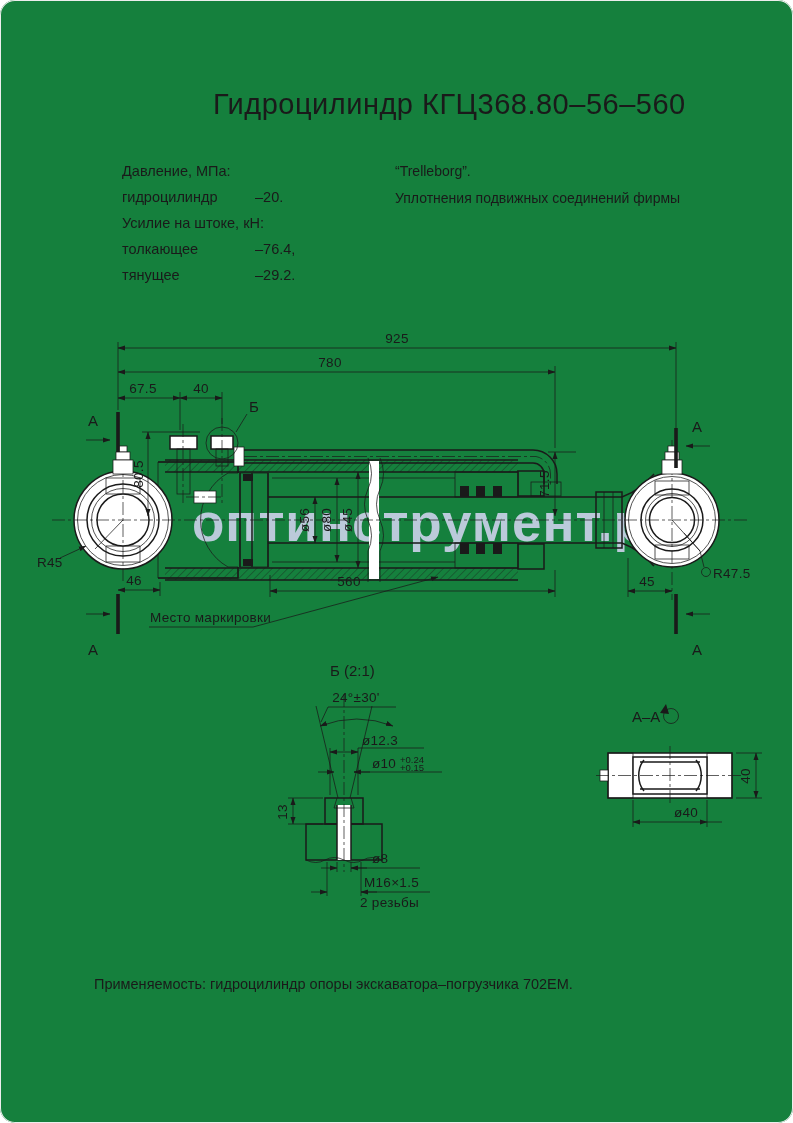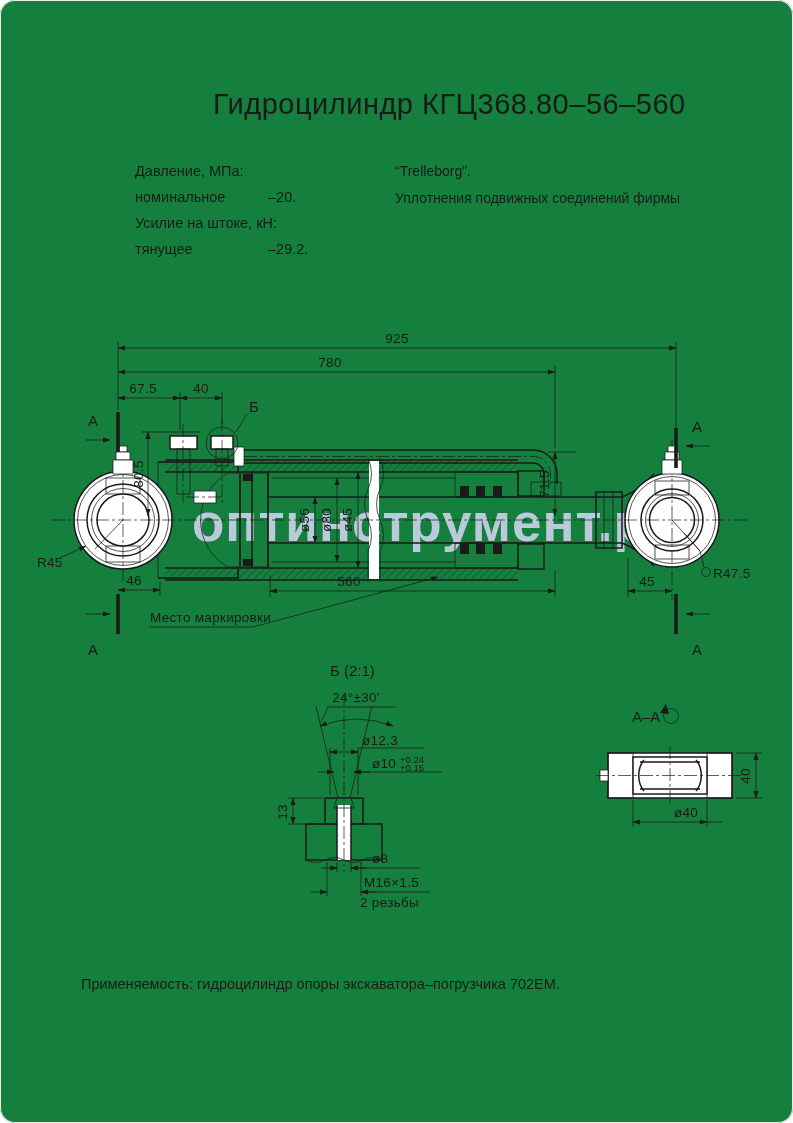--- a/index.html
+++ b/index.html
@@ -1,23 +1,23 @@
 <!DOCTYPE html>
 <html><head>
 <meta charset="utf-8">
 <style>
   html,body{margin:0;padding:0;background:#fff;}
   .page{position:relative;width:793px;height:1123px;background:#15803d;overflow:hidden;
         font-family:"Liberation Sans",sans-serif;color:#1a1a1a;box-shadow:inset 0 0 0 1px #ededed;border-radius:15px;}
   .title{position:absolute;left:213px;top:88px;font-size:29px;letter-spacing:.5px;white-space:nowrap;font-weight:400;}
-  .specs{position:absolute;left:122px;top:158px;font-size:14.5px;line-height:26px;margin-left:13px;}
+  .specs{position:absolute;left:122px;top:158px;font-size:14.5px;line-height:26px;}
   .spec-row{display:flex;width:185px;}
   .spec-row .lbl{width:133px;}
   .note{position:absolute;left:395px;top:158px;font-size:14px;line-height:27px;white-space:nowrap;}
-  .application{position:absolute;left:81px;top:976px;font-size:14.5px;white-space:nowrap;}
+  .application{position:absolute;left:94px;top:976px;font-size:14.5px;white-space:nowrap;}
   .watermark{position:absolute;left:192px;top:492px;font-size:53px;font-weight:bold;letter-spacing:1px;
              color:#cdd3eb;opacity:.9;white-space:nowrap;}
   svg{position:absolute;left:0;top:0;}
   svg text{font-family:"Liberation Sans",sans-serif;fill:#1a1a1a;}
   .dt{font-size:13.5px;letter-spacing:.3px;}
   .dt-s{font-size:9.5px;}
   .dt-l{font-size:15px;}
   .ln{stroke:#1a1a1a;fill:none;stroke-width:1.5;}
   .tn{stroke:#1a1a1a;fill:none;stroke-width:.75;}
   .th{stroke:#1a1a1a;fill:none;stroke-width:3.6;}
@@ -28,24 +28,28 @@
 </head>
 <body>
 
 <div class="page">
 
   <div class="title">Гидроцилиндр КГЦ368.80–56–560</div>
 
   <div class="specs">
     <div>Давление, МПа:</div>
     <div class="spec-row">
-      <span class="lbl">номинальное</span>
+      <span class="lbl">гидроцилиндр</span>
       <span>–20.</span>
     </div>
     <div>Усилие на штоке, кН:</div>
+    <div class="spec-row">
+      <span class="lbl">толкающее</span>
+      <span>–76.4,</span>
+    </div>
     <div class="spec-row">
       <span class="lbl">тянущее</span>
       <span>–29.2.</span>
     </div>
   </div>
 
   <div class="note">
     <div>“Trelleborg”.</div>
     <div>Уплотнения подвижных соединений фирмы</div>
   </div>

